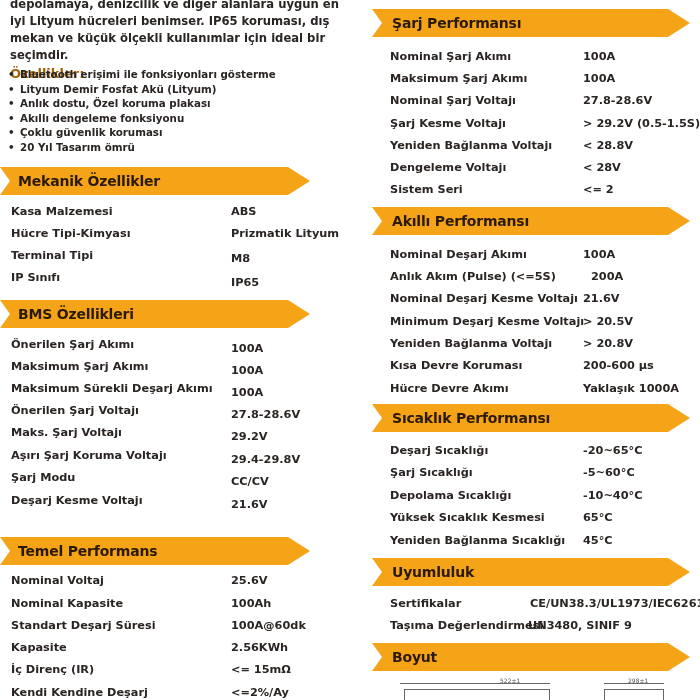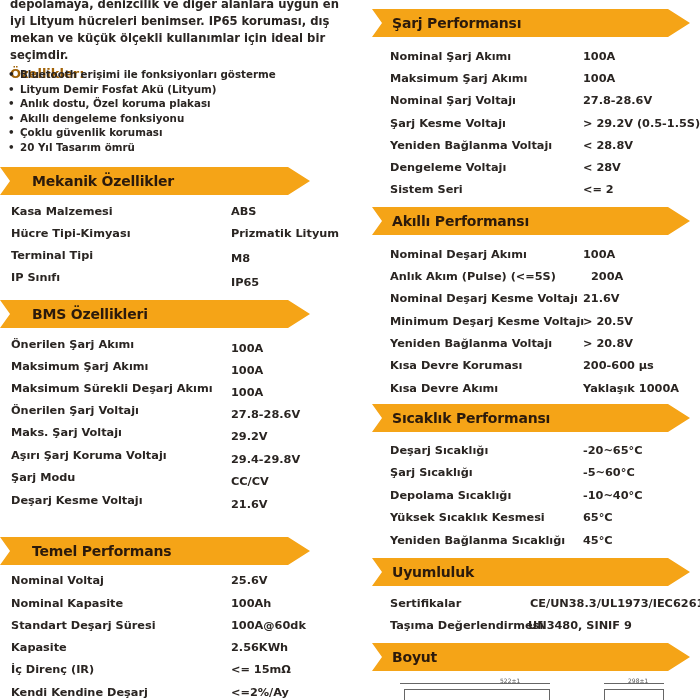--- a/index.html
+++ b/index.html
@@ -10,21 +10,21 @@
   .col-right { left: 372px; width: 328px; }
 
   .intro { position: absolute; left: 10px; top: -4px; width: 330px; font-size: 11.6px; line-height: 17px; font-weight: bold; color: #2a2522; }
   .feat-title { position: absolute; left: 10px; top: 50px; font-size: 13px; font-weight: bold; color: #a16207; margin-top: 16px; }
   .feat-list { position: absolute; left: 8px; top: 67px; list-style: none; font-size: 10.3px; line-height: 14.5px; font-weight: bold; color: #2a2522; }
   .feat-list li::before { content: "•"; display: inline-block; width: 12px; }
 
   .banner { position: absolute; height: 28px; background: #f5a417;
     clip-path: polygon(0 0, calc(100% - 22px) 0, 100% 50%, calc(100% - 22px) 100%, 0 100%, 10px 50%);
     display: flex; align-items: center; }
-  .banner span { font-size: 14px; font-weight: bold; color: #2b1a0c; padding-left: 32px; letter-spacing: -0.2px; }
+  .banner span { font-size: 14px; font-weight: bold; color: #2b1a0c; padding-left: 18px; letter-spacing: -0.2px; }
   .banner.right span { padding-left: 20px; }
 
   .row { position: absolute; font-size: 11.3px; font-weight: bold; color: #2a2522; white-space: nowrap; }
   .row .k { position: absolute; left: 0; }
   .row .v { position: absolute; }
 
   .dim { position: absolute; left: 400px; top: 676px; width: 290px; height: 24px; }
   .dim .line { position: absolute; border: 1px solid #666; }
   .dim .lbl { position: absolute; font-size: 6px; color: #555; }
 </style>
@@ -183,21 +183,21 @@
     </div>
   <div class="row" style="left:18px;top:337px;">
       <span class="k">Yeniden Bağlanma Voltajı</span>
       <span class="v" style="left:193px;">&gt; 20.8V</span>
     </div>
   <div class="row" style="left:18px;top:359px;">
       <span class="k">Kısa Devre Koruması</span>
       <span class="v" style="left:193px;">200-600 µs</span>
     </div>
   <div class="row" style="left:18px;top:382px;">
-      <span class="k">Kısa Devre Akımı</span>
+      <span class="k">Hücre Devre Akımı</span>
       <span class="v" style="left:193px;">Yaklaşık 1000A</span>
     </div>
 
   <div class="banner right" style="left:0;top:404px;width:318px;">
     <span>Sıcaklık Performansı</span>
   </div>
   <div class="row" style="left:18px;top:444px;">
       <span class="k">Deşarj Sıcaklığı</span>
       <span class="v" style="left:193px;">-20~65°C</span>
     </div>

